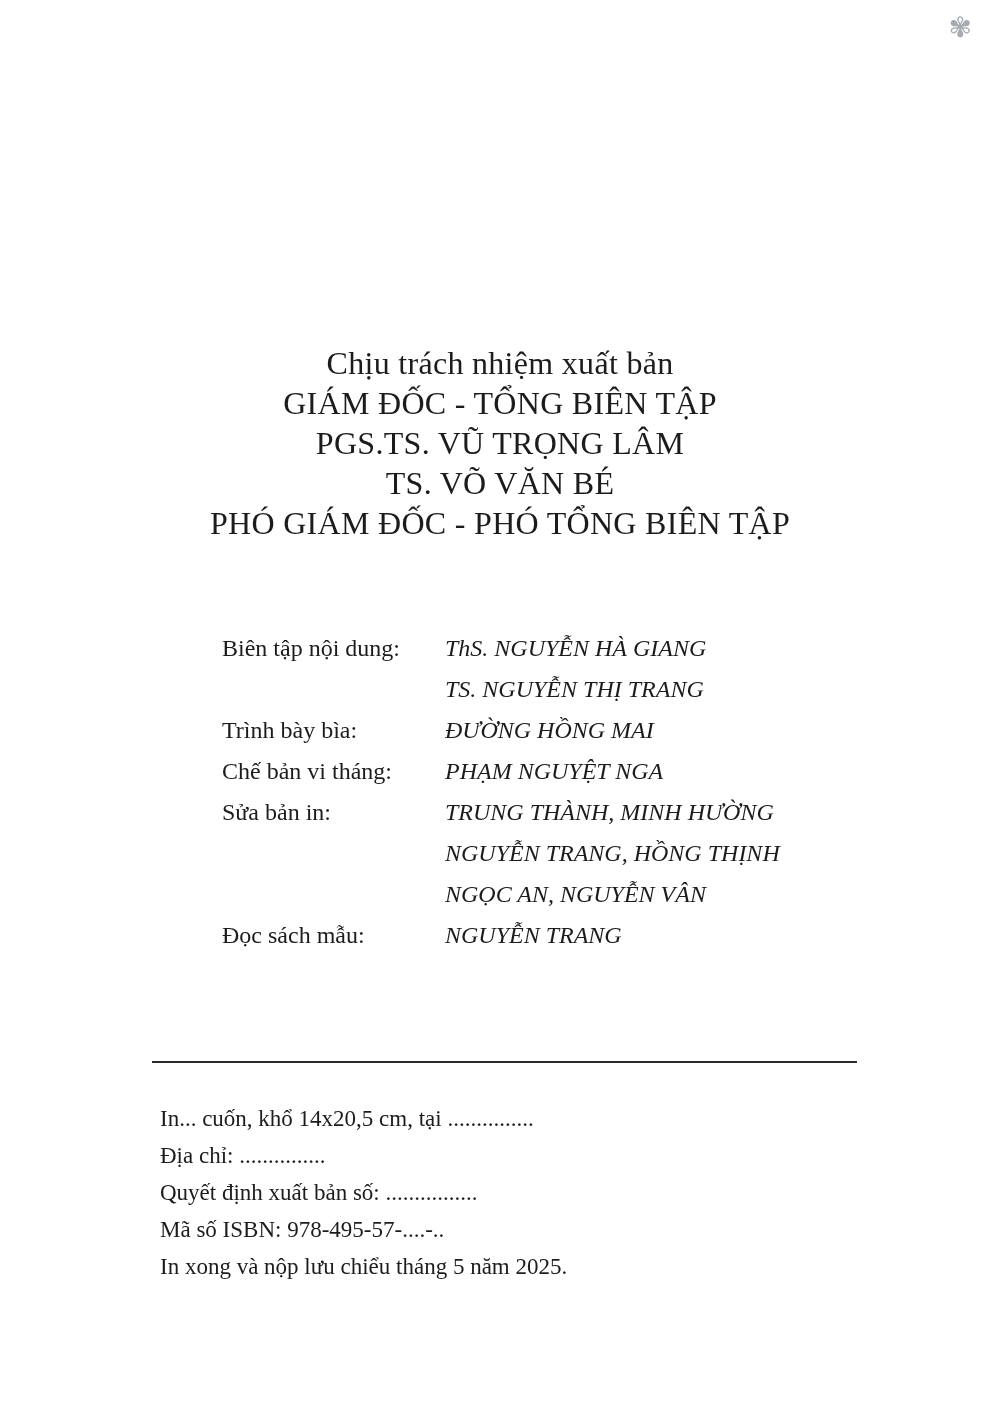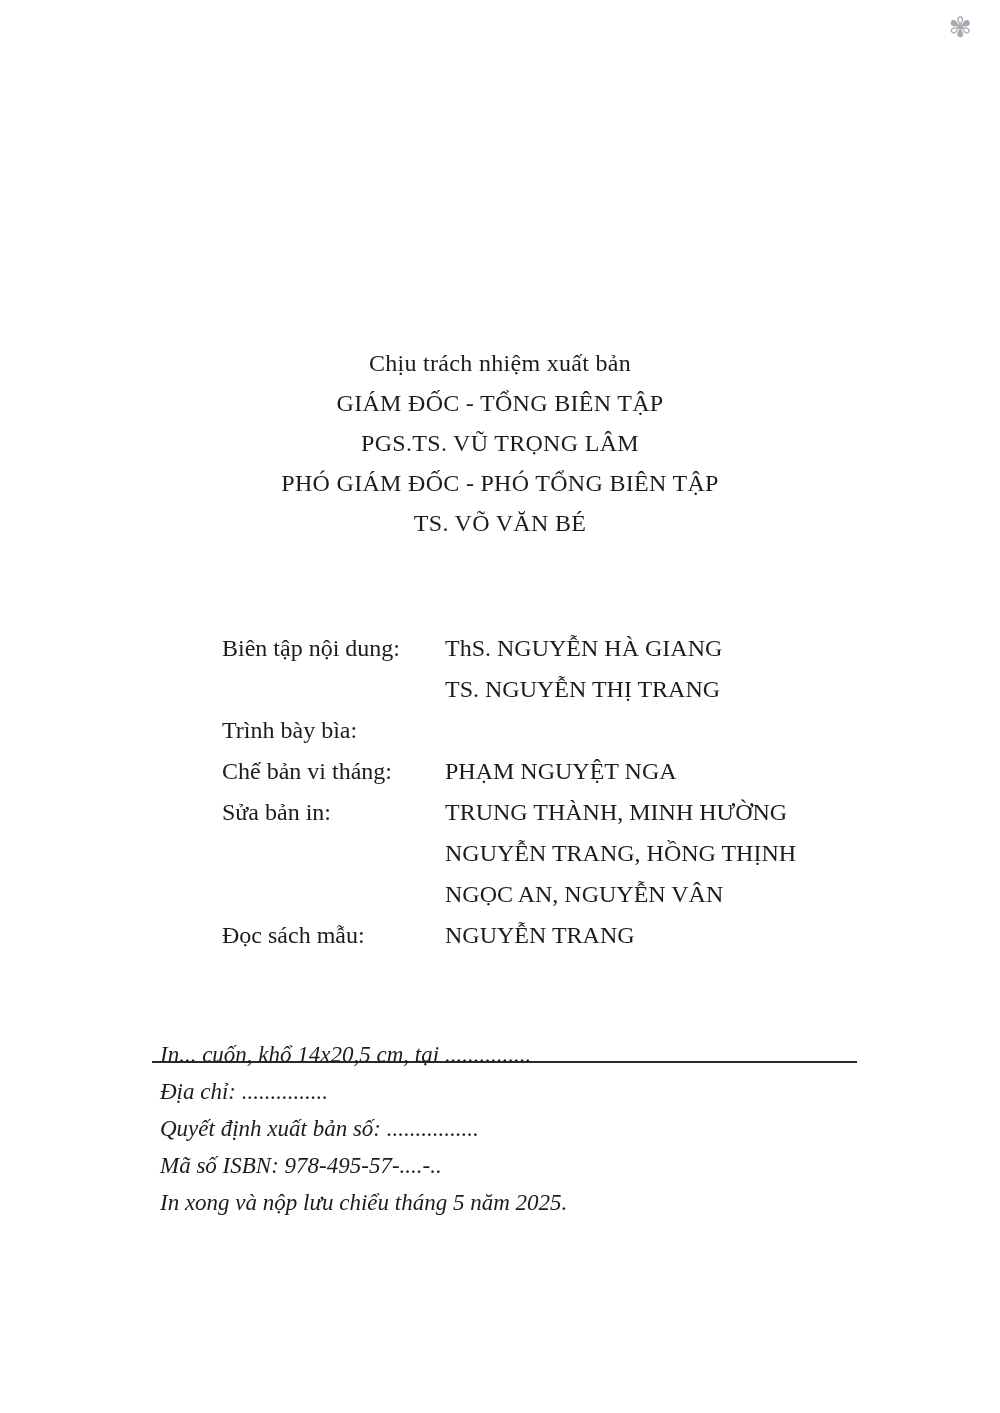--- a/index.html
+++ b/index.html
@@ -24,85 +24,88 @@
     color: #a6abb1;
     line-height: 1;
     user-select: none;
   }
   .top-block {
     position: absolute;
     top: 343px;
     left: 0;
     width: 1000px;
     text-align: center;
-    font-size: 24px;
+    font-size: 32px;
     line-height: 40px;
     letter-spacing: 0.3px;
   }
   .credits {
     position: absolute;
     top: 628px;
     left: 222px;
     font-size: 24px;
     line-height: 41px;
   }
   .credit-row {
     display: flex;
     align-items: flex-start;
   }
   .credit-label {
     width: 223px;
     flex: 0 0 223px;
   }
   .credit-values {
     flex: 1 1 auto;
+    font-style: italic;
   }
   .rule {
     position: absolute;
     top: 1061px;
     left: 152px;
     width: 705px;
     border-top: 2px solid #2a2a2a;
   }
   .print-info {
     position: absolute;
-    top: 1036px;
+    top: 1100px;
     left: 160px;
     font-size: 23px;
     line-height: 37px;
-    font-style: italic;
   }
 </style>
 </head>
 <body>
 
 <div class="page">
 
   <div class="decor-icon">✾</div>
 
   <div class="top-block">
     <div>Chịu trách nhiệm xuất bản</div>
     <div>GIÁM ĐỐC - TỔNG BIÊN TẬP</div>
     <div>PGS.TS. VŨ TRỌNG LÂM</div>
+    <div>TS. VÕ VĂN BÉ</div>
     <div>PHÓ GIÁM ĐỐC - PHÓ TỔNG BIÊN TẬP</div>
-    <div>TS. VÕ VĂN BÉ</div>
   </div>
 
   <div class="credits">
 
     <div class="credit-row">
       <div class="credit-label">Biên tập nội dung:</div>
       <div class="credit-values">
         <div>ThS. NGUYỄN HÀ GIANG</div>
         <div>TS. NGUYỄN THỊ TRANG</div>
       </div>
     </div>
 
     <div class="credit-row">
       <div class="credit-label">Trình bày bìa:</div>
+      <div class="credit-values">
+        <div>ĐƯỜNG HỒNG MAI</div>
+      </div>
     </div>
 
     <div class="credit-row">
       <div class="credit-label">Chế bản vi tháng:</div>
       <div class="credit-values">
         <div>PHẠM NGUYỆT NGA</div>
       </div>
     </div>
 
     <div class="credit-row">

